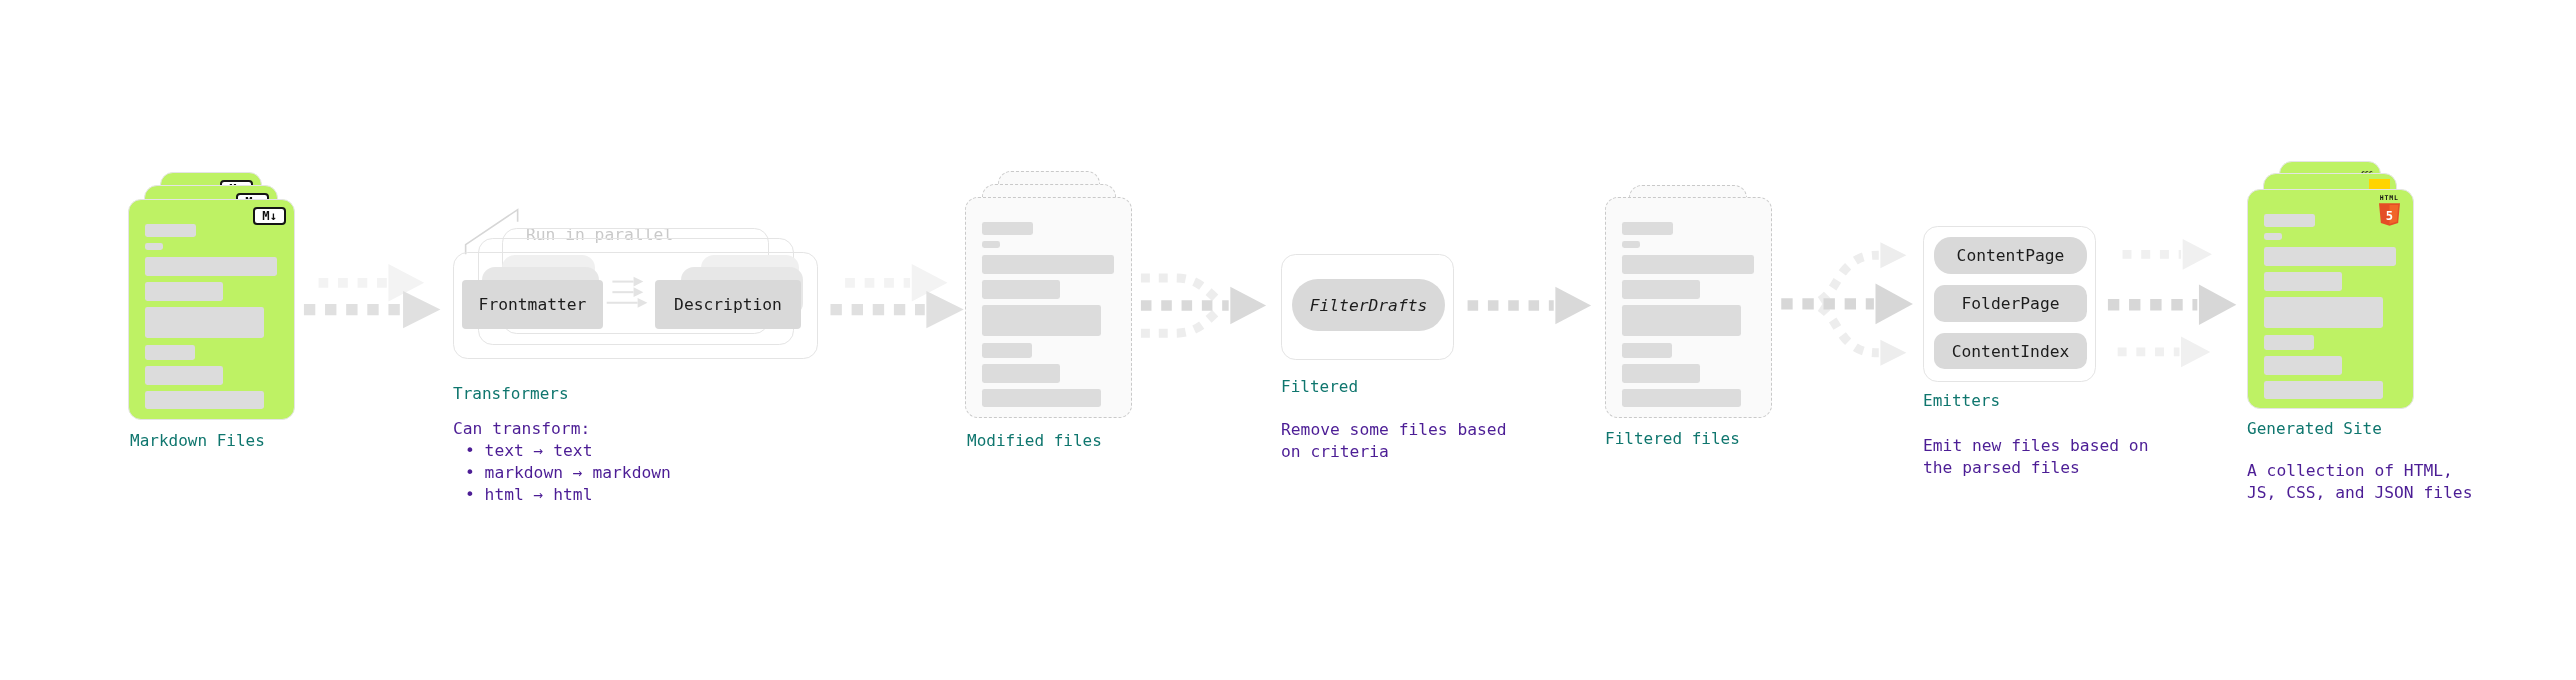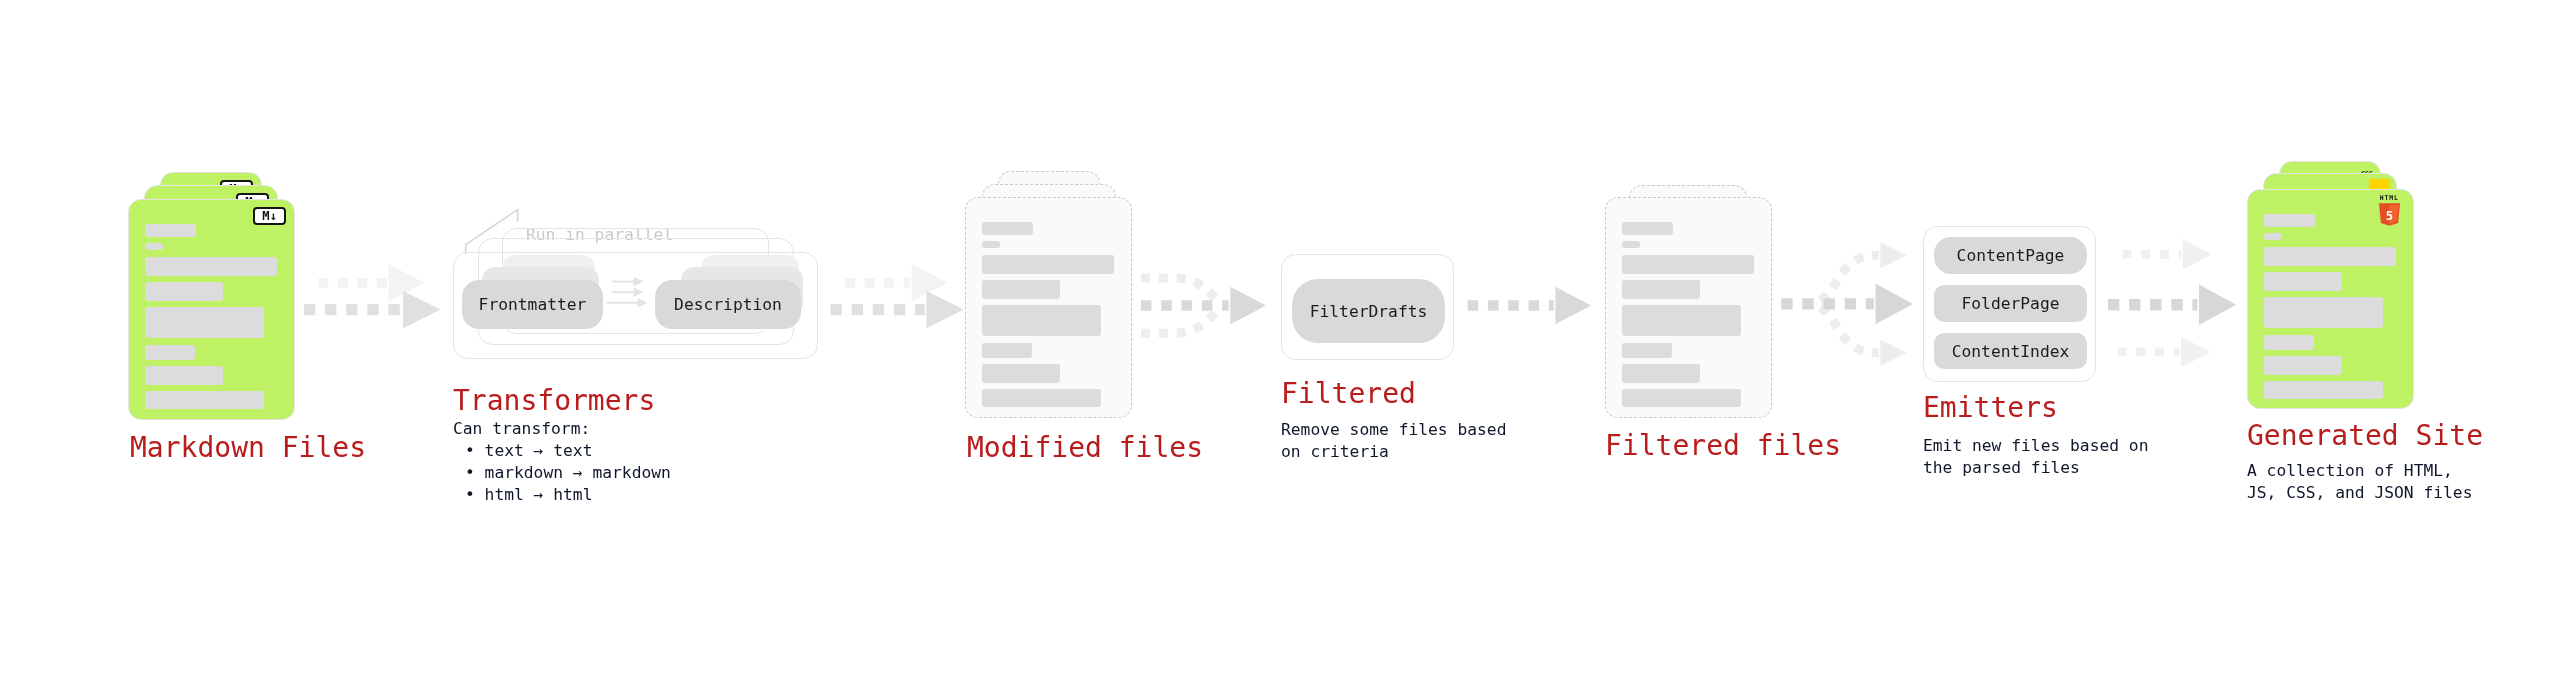--- a/index.html
+++ b/index.html
@@ -30,28 +30,28 @@
   
   .html5{position:absolute;top:4.9px;right:9.8px;width:28px;text-align:center;}
   .html5 .word{font-size:6.5px;font-weight:bold;letter-spacing:0.8px;color:#111;line-height:7.3px;}
   .jsbadge{position:absolute;top:4.9px;right:6.5px;width:21px;height:9.8px;background:#ffd400;}
   .cssbadge{position:absolute;top:1.6px;right:4.9px;width:16.3px;text-align:center;}
   .cssbadge .word{font-size:6.5px;font-weight:bold;color:#111;line-height:7.3px;transform:scale(.85);}
   .cssbadge .bar-blue{margin:0.8px auto 0;width:14.6px;height:3.3px;background:#2b63e8;}
 
   
   .pillbox{position:absolute;border:1.6px solid #e4e4e4;border-radius:14.6px;background:transparent;box-sizing:border-box;z-index:2;}
-  .pill{position:absolute;background:#d9d9d9;border-radius:17px;display:flex;align-items:center;justify-content:center;
+  .pill{position:absolute;background:#d9d9d9;border-radius:4px;display:flex;align-items:center;justify-content:center;
         font-size:16.3px;color:#1c1c1c;z-index:5;white-space:nowrap;}
   .ghost{position:absolute;border-radius:13px;z-index:3;}
   .g1{background:#e7e7e7;z-index:4;}
   .g2{background:#f0f0f0;z-index:3;}
 
-  .title{position:absolute;font-size:28px;font-weight:500;color:#b91c1c;white-space:nowrap;z-index:7;}
-  .body{position:absolute;font-size:16.3px;line-height:22px;color:#0f172a;white-space:nowrap;z-index:7;}
+  .title{position:absolute;font-size:16px;font-weight:500;color:#0f766e;white-space:nowrap;z-index:7;}
+  .body{position:absolute;font-size:16.3px;line-height:22px;color:#4c1d95;white-space:nowrap;z-index:7;}
   .annotation{position:absolute;font-size:16.3px;color:#c9c9c9;white-space:nowrap;z-index:2;margin-top:24px;}
 </style>
 </head>
 <body>
 
 <div class="canvas">
 
   <svg class="connectors" width="2576" height="681" viewBox="0 0 3170 838">
 
     <g>
@@ -174,21 +174,21 @@
     <i class="bar b3"></i>
     <i class="bar b4"></i>
     <i class="bar b5"></i>
     <i class="bar b6"></i>
     <i class="bar b7"></i>
     <i class="bar b8"></i>
   </div>
   <div class="title" style="left:967px;top:431px;">Modified files</div>
 
   <div class="pillbox" style="left:1281px;top:254px;width:173px;height:106px;background:#fff;"></div>
-  <span class="pill" style="left:1292px;top:279px;width:153px;height:64px;border-radius:26px;">FilterDrafts</span>
+  <span class="pill" style="left:1292px;top:279px;width:153px;height:52px;border-radius:26px;font-style:italic;">FilterDrafts</span>
   <div class="title" style="left:1281px;top:377px;">Filtered</div>
   <div class="body" style="left:1281px;top:419px;">
     <div>Remove some files based</div>
     <div>on criteria</div>
   </div>
 
   <div class="doc dashed z2" style="left:1629px;top:185px;width:118px;"></div>
   <div class="doc dashed z3" style="left:1605px;top:197px;width:167px;">
     <i class="bar b1"></i>
     <i class="bar b2"></i>

